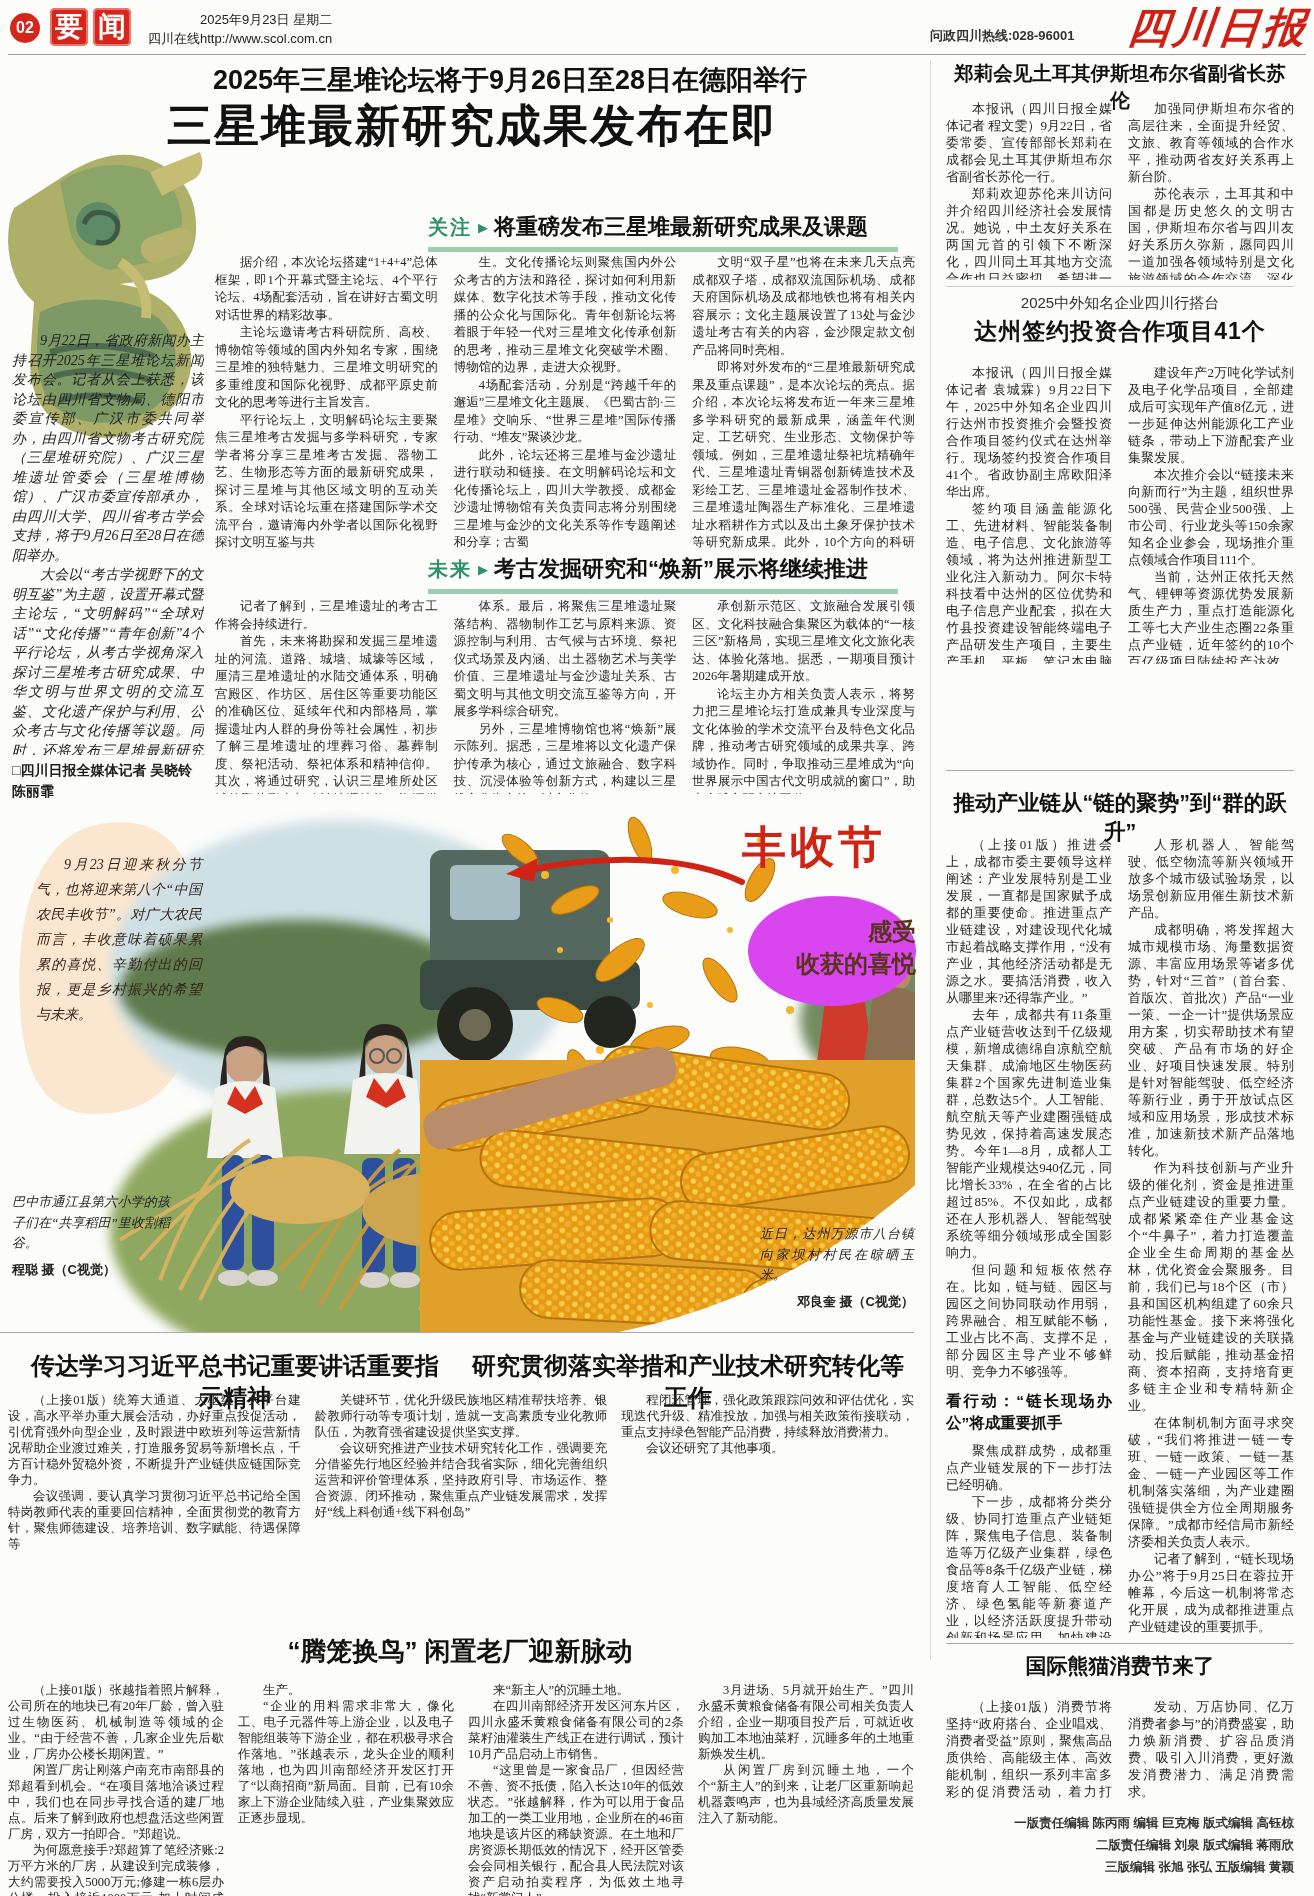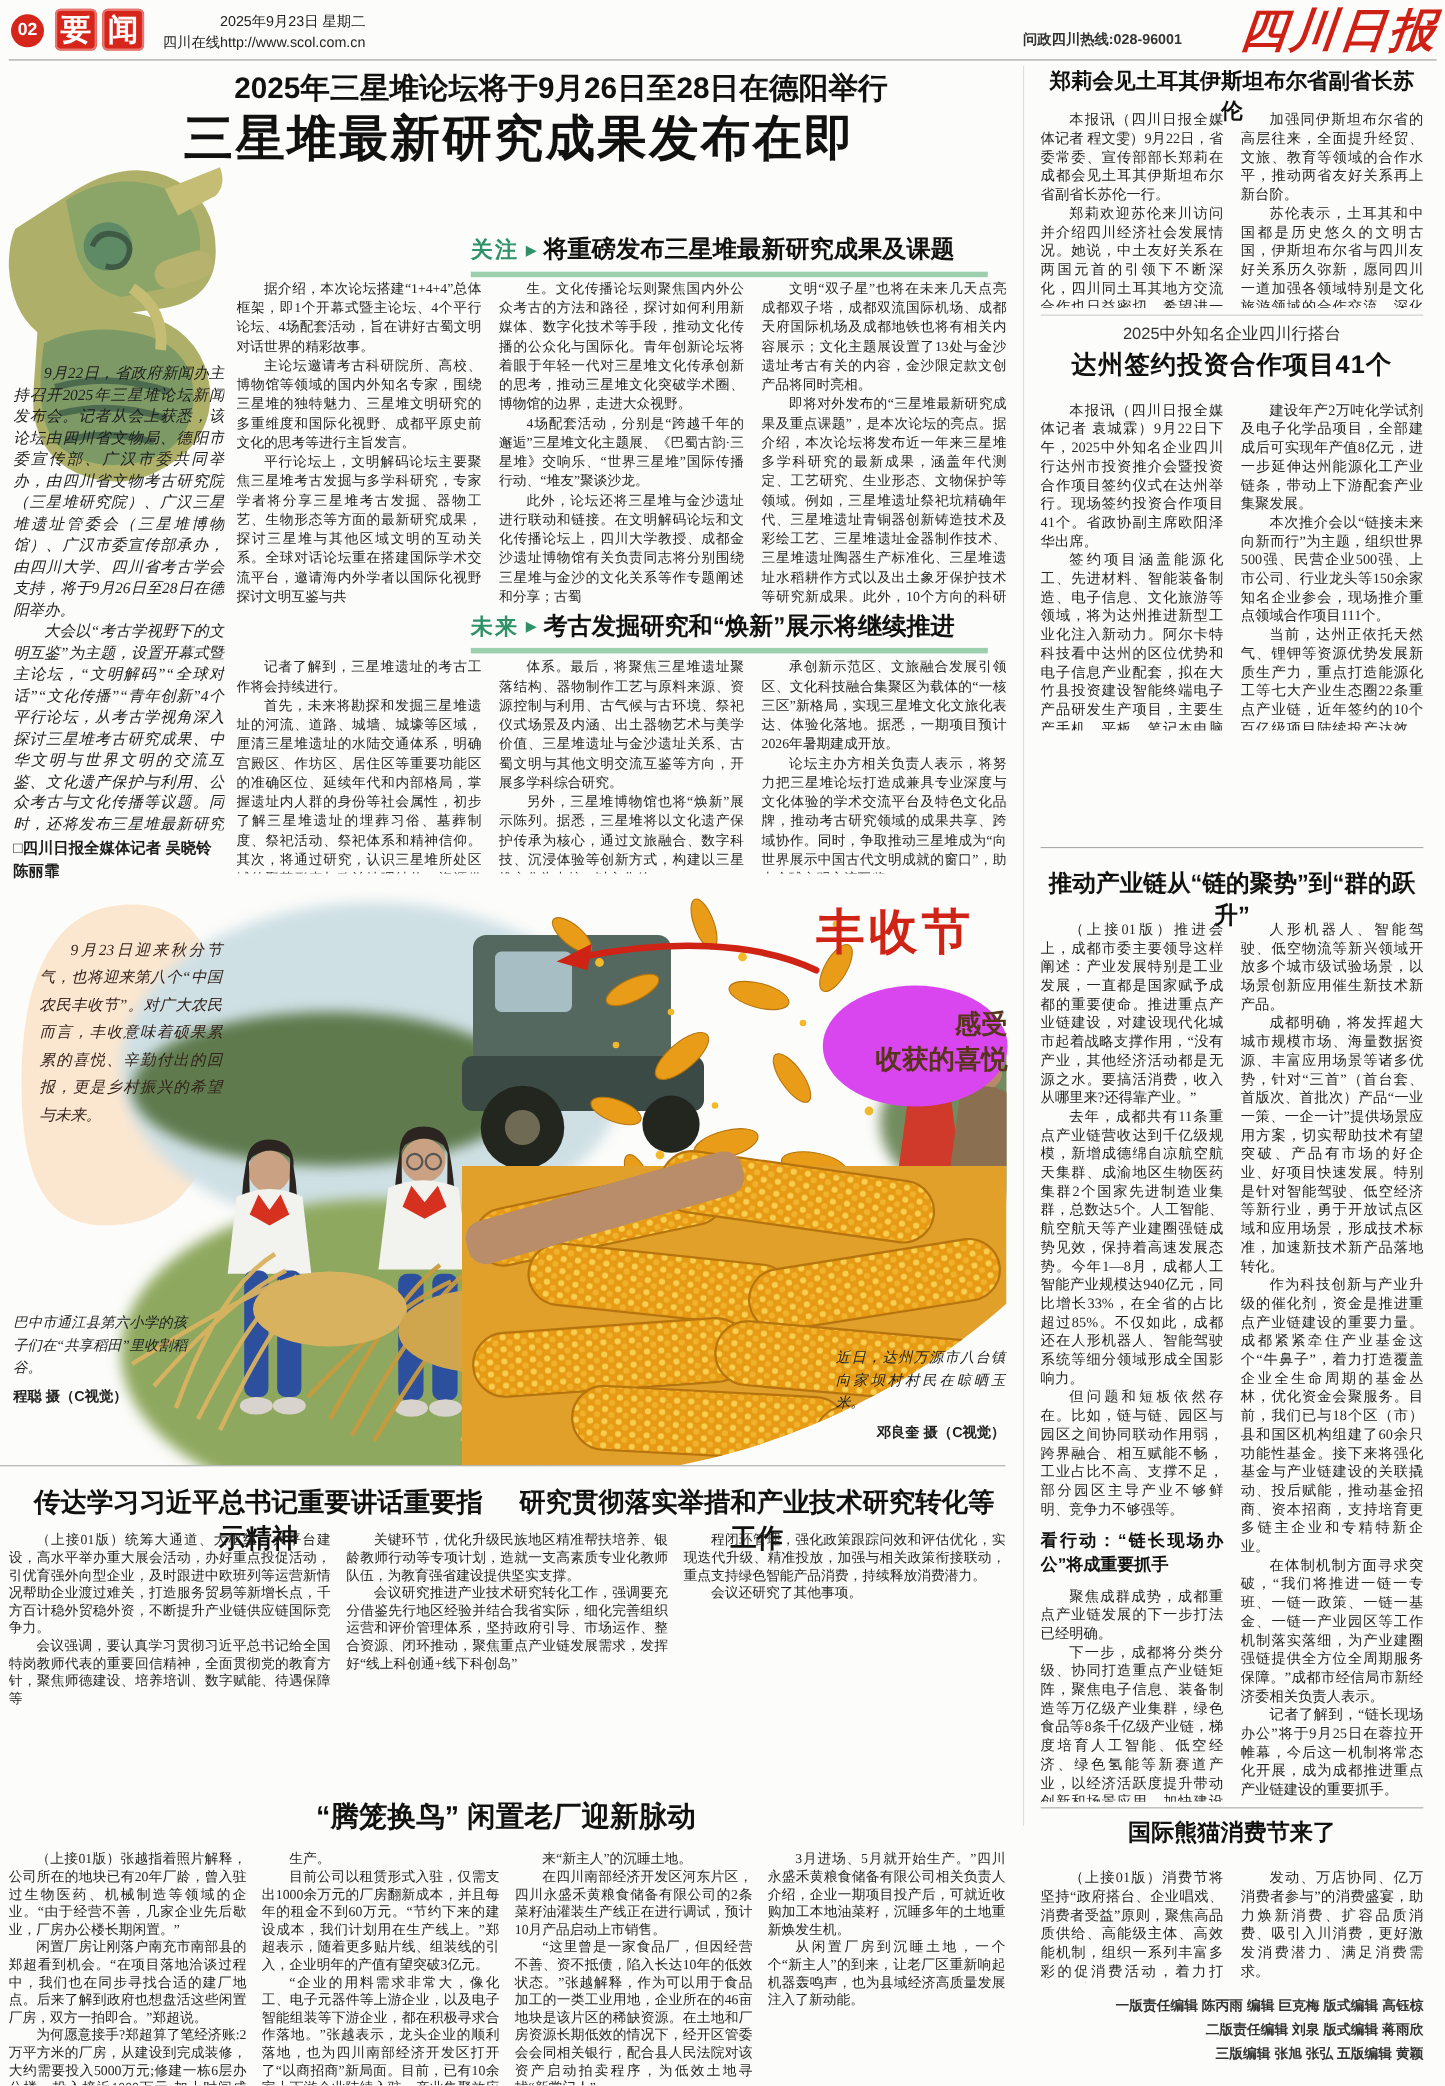--- a/index.html
+++ b/index.html
@@ -323,21 +323,20 @@
 
 <div class="abs hl" id="factory-hl">“腾笼换鸟”  闲置老厂迎新脉动</div>
 <div class="abs cols4" id="factory-cols">
   <div class="bodycol">
       <p>（上接01版）张越指着照片解释，公司所在的地块已有20年厂龄，曾入驻过生物医药、机械制造等领域的企业。“由于经营不善，几家企业先后歇业，厂房办公楼长期闲置。”</p>
       <p>闲置厂房让刚落户南充市南部县的郑超看到机会。“在项目落地洽谈过程中，我们也在同步寻找合适的建厂地点。后来了解到政府也想盘活这些闲置厂房，双方一拍即合。”郑超说。</p>
       <p>为何愿意接手?郑超算了笔经济账:2万平方米的厂房，从建设到完成装修，大约需要投入5000万元;修建一栋6层办公楼，投入接近1000万元;加上时间成本，最快也要等项目签约1年后才能启动试</p>
     </div>
   <div class="bodycol">
       <p>生产。</p>
-      <p>目前公司以租赁形式入驻，仅需支出1000余万元的厂房翻新成本，并且每年的租金不到60万元。“节约下来的建设成本，我们计划用在生产线上。”郑超表示，随着更多贴片线、组装线的引入，企业明年的产值有望突破3亿元。</p>
       <p>“企业的用料需求非常大，像化工、电子元器件等上游企业，以及电子智能组装等下游企业，都在积极寻求合作落地。”张越表示，龙头企业的顺利落地，也为四川南部经济开发区打开了“以商招商”新局面。目前，已有10余家上下游企业陆续入驻，产业集聚效应正逐步显现。</p>
     </div>
   <div class="bodycol">
       <p>来“新主人”的沉睡土地。</p>
       <p>在四川南部经济开发区河东片区，四川永盛禾黄粮食储备有限公司的2条菜籽油灌装生产线正在进行调试，预计10月产品启动上市销售。</p>
       <p>“这里曾是一家食品厂，但因经营不善、资不抵债，陷入长达10年的低效状态。”张越解释，作为可以用于食品加工的一类工业用地，企业所在的46亩地块是该片区的稀缺资源。在土地和厂房资源长期低效的情况下，经开区管委会会同相关银行，配合县人民法院对该资产启动拍卖程序，为低效土地寻找“新掌门人”。</p>
     </div>
   <div class="bodycol">
       <p>3月进场、5月就开始生产。”四川永盛禾黄粮食储备有限公司相关负责人介绍，企业一期项目投产后，可就近收购加工本地油菜籽，沉睡多年的土地重新焕发生机。</p>
       <p>从闲置厂房到沉睡土地，一个个“新主人”的到来，让老厂区重新响起机器轰鸣声，也为县域经济高质量发展注入了新动能。</p>

